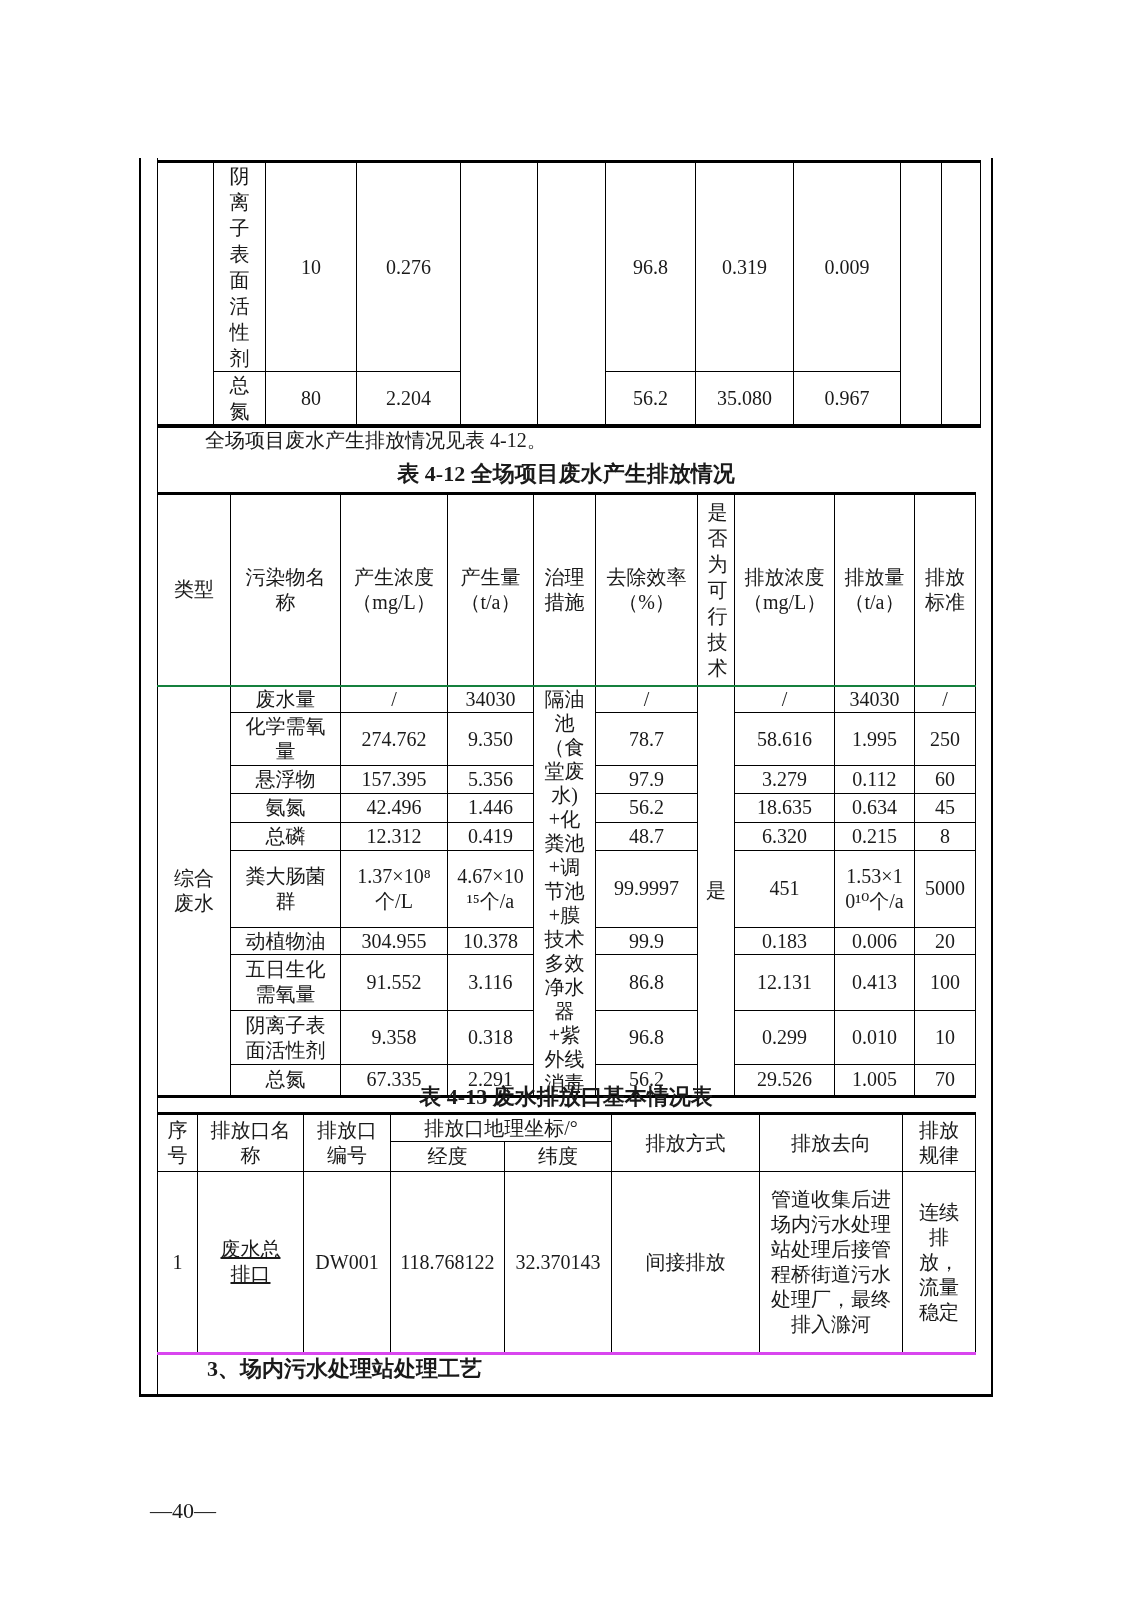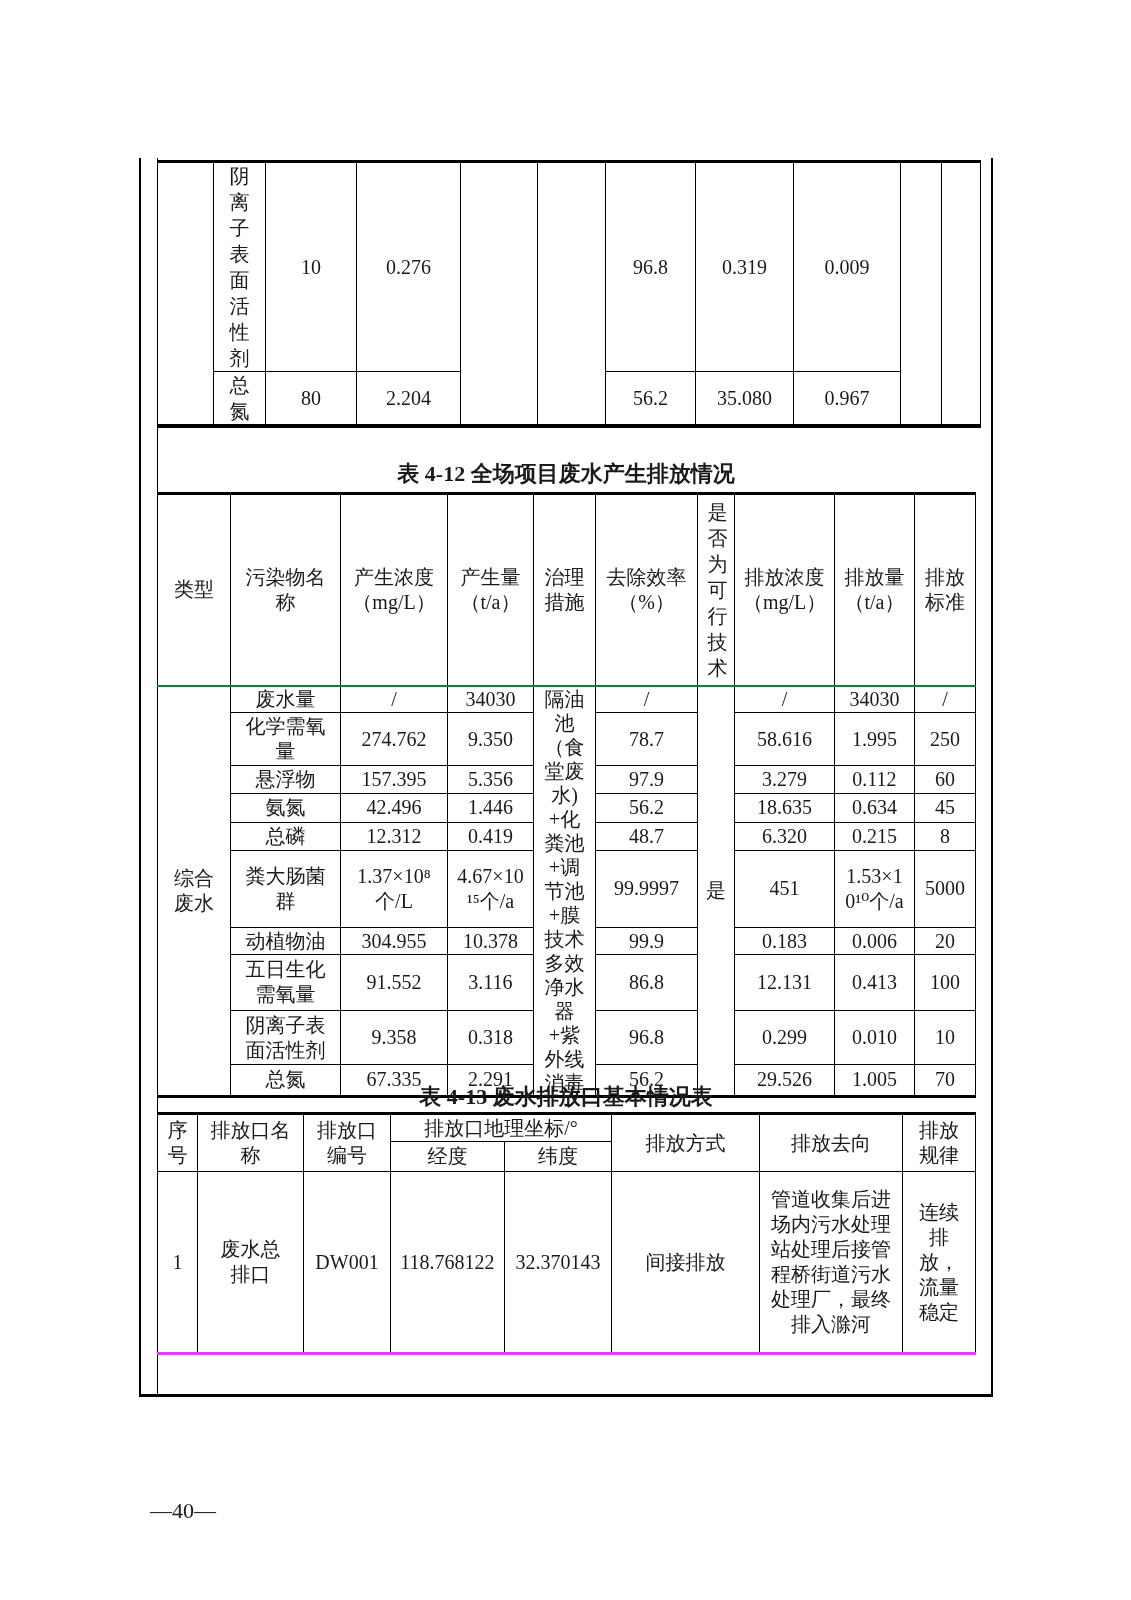--- a/index.html
+++ b/index.html
@@ -21,21 +21,21 @@
     padding: 0 8px; line-height: 1.25; overflow: hidden;
   }
   .top-table { left: 157px; top: 160px; width: 823px; border-top: 3px solid #000; border-bottom: 4px solid #000; }
   .t412 { left: 157px; top: 492px; width: 818px; border-top: 3px solid #000; border-bottom: 3px solid #000; }
   .t412 tr.head td { border-bottom: 2px solid #15803d; }
   .t413 { left: 157px; top: 1112px; width: 818px; border-top: 3px solid #000; border-bottom: 3px solid #d946ef; }
 
   .vtext { width: 1.15em; margin: 0 auto; line-height: 1.3; word-break: break-all; padding:0; }
   .treat { width: 2.15em; margin: 0 auto; line-height: 1.2; word-break: break-all; }
   .w2 { width: 2.2em; margin: 0 auto; }
-  .w3 { width: 3.4em; margin: 8px auto; }
+  .w3 { width: 3.4em; margin: 8px auto; text-decoration: underline; }
   .w25 { width: 2.6em; margin: 0 auto; }
   .sci { word-break: break-all; border-radius: 32px; }
 
   .title { position: absolute; left: 157px; width: 818px; text-align: center; font-weight: bold; font-size: 22px; }
   .title412 { top: 459px; }
   .title413 { top: 1082px; }
   .intro { position: absolute; left: 205px; top: 427px; font-size: 20px; }
   .heading3 { position: absolute; left: 207px; top: 1354px; font-weight: bold; font-size: 22px; }
   .footer { position: absolute; left: 150px; top: 1498px; font-size: 22px; }
 </style>
@@ -83,20 +83,21 @@
           </td>
         <td>80</td>
         <td>2.204</td>
         <td>56.2</td>
         <td>35.080</td>
         <td>0.967</td>
       </tr>
     </tbody>
   </table>
 
+  <div class="intro">全场项目废水产生排放情况见表 4-12。</div>
 
   <div class="title title412">表 4-12 全场项目废水产生排放情况</div>
 
   <table class="doc t412">
     <colgroup>
       <col style="width:73px">
         <col style="width:110px">
         <col style="width:107px">
         <col style="width:86px">
       <col style="width:62px">
@@ -258,16 +259,17 @@
         <td>32.370143</td>
         <td>间接排放</td>
         <td>管道收集后进场内污水处理站处理后接管程桥街道污水处理厂，最终排入滁河</td>
         <td>
             <div class="w25">连续排放，流量稳定</div>
           </td>
       </tr>
     </tbody>
   </table>
 
+  <div class="heading3">3、场内污水处理站处理工艺</div>
 
   <div class="footer">—40—</div>
 
 </div>
 
 </body></html>

